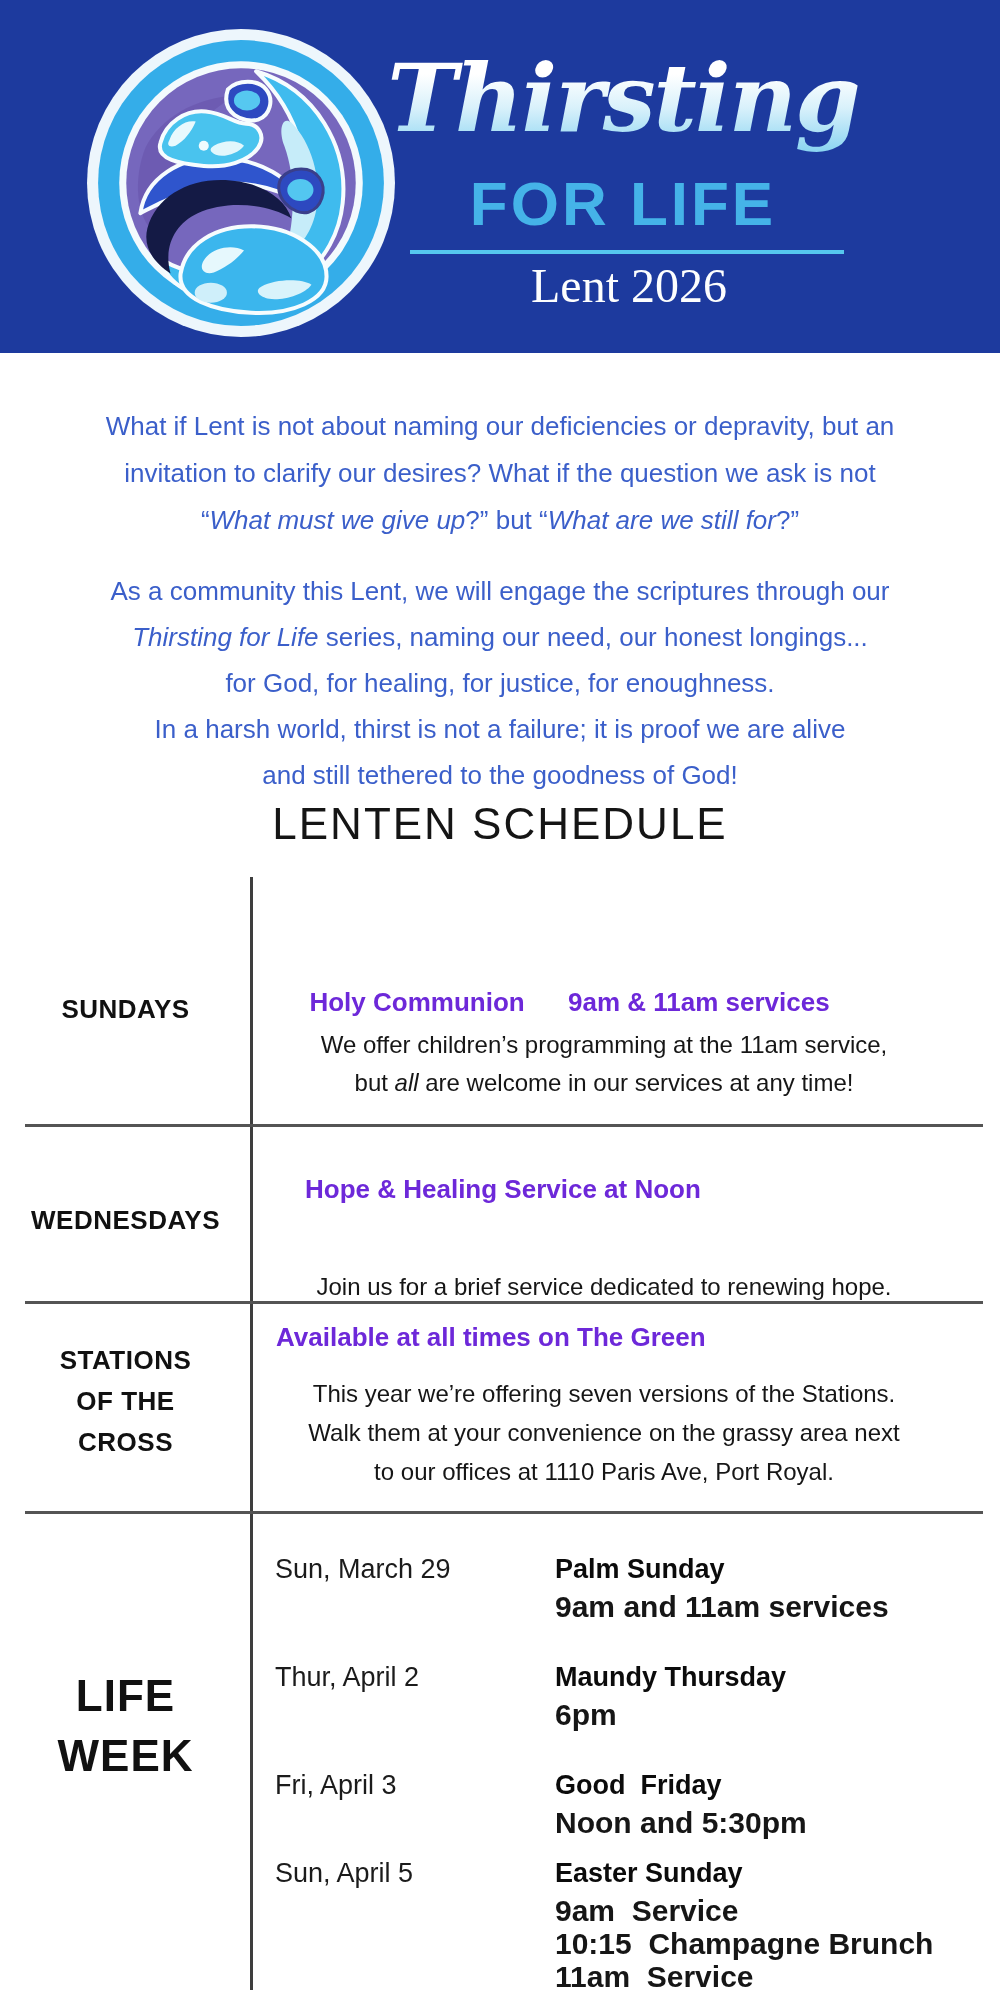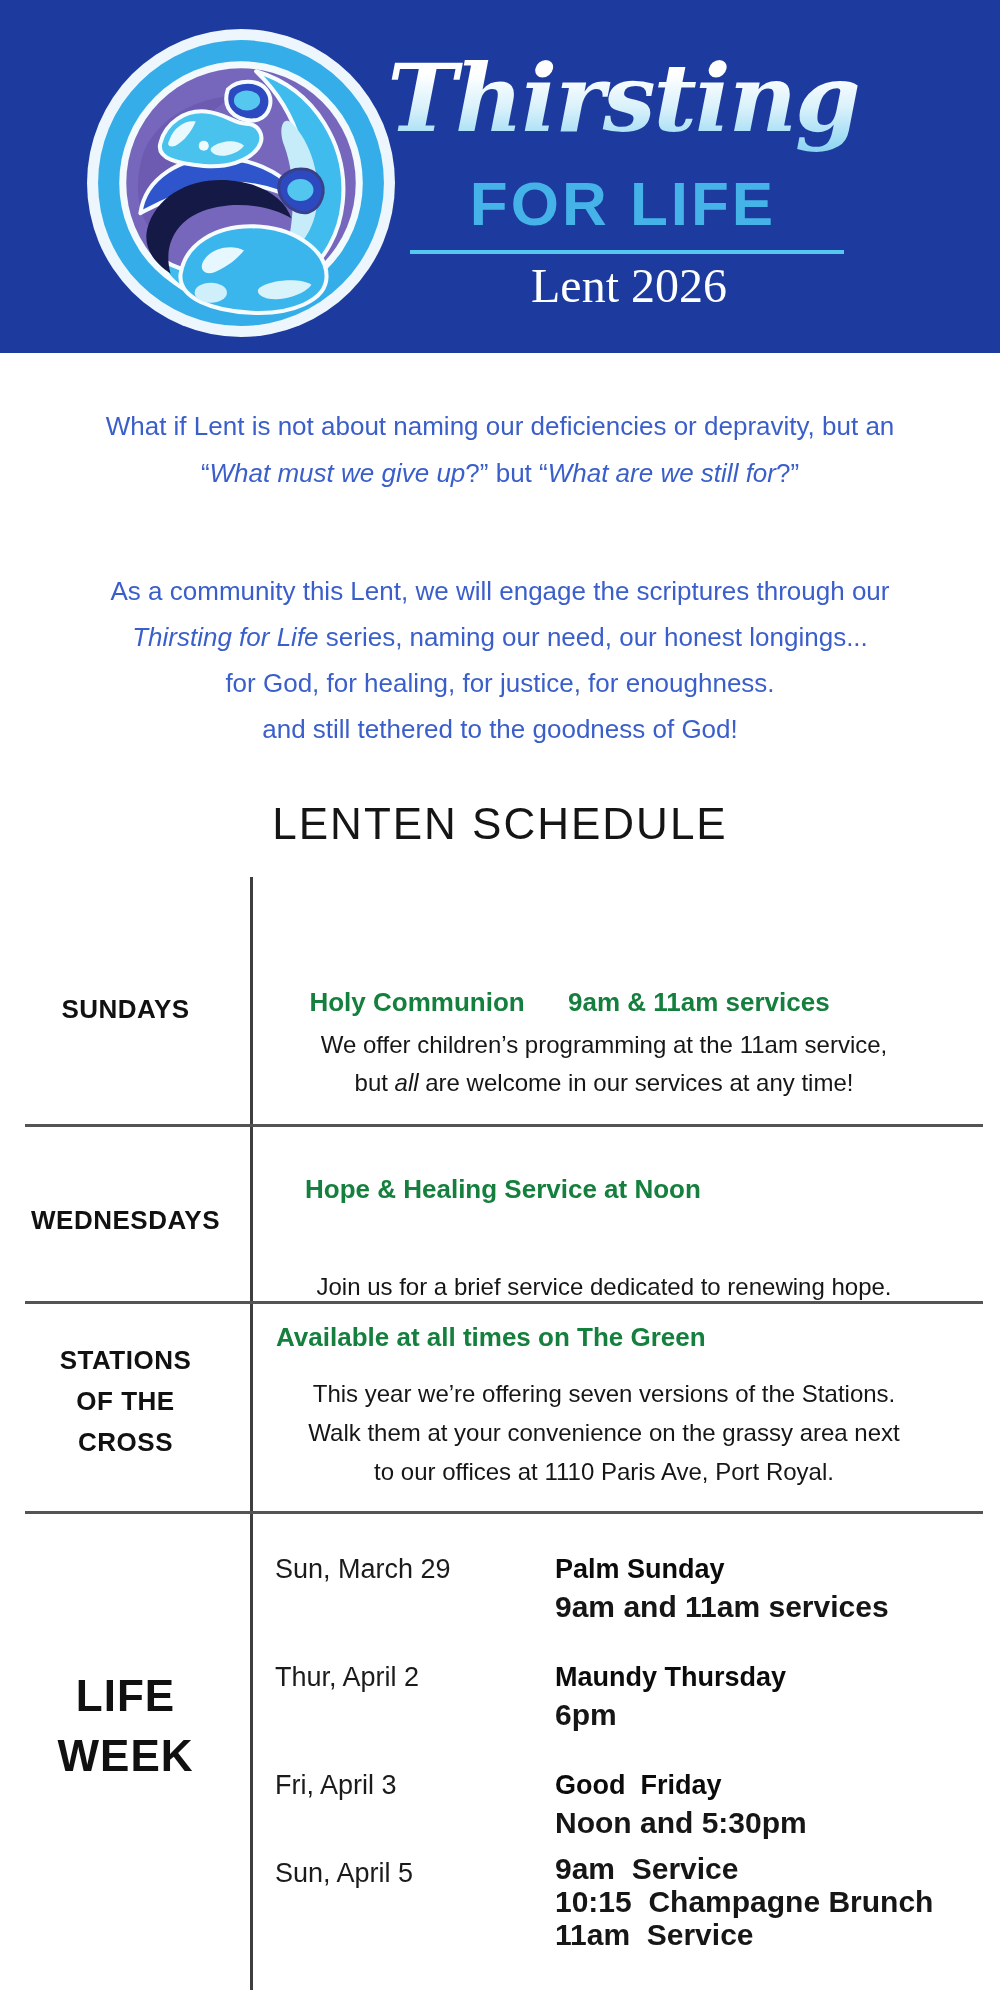--- a/index.html
+++ b/index.html
@@ -54,21 +54,21 @@
     font-size:44px; line-height:48px; font-weight:400; letter-spacing:2px;
   }
   .vline { position:absolute; left:250px; top:877px; width:3px; height:1113px; background:#3e3e3e; }
   .hline { position:absolute; left:25px; width:958px; height:3px; background:#545454; }
 
   .row-label {
     position:absolute; left:0; width:251px; text-align:center;
     font-weight:bold; font-size:26px; color:#111; letter-spacing:0.5px;
   }
   .bold-line {
-    position:absolute; font-weight:bold; font-size:26px; color:#15803d;
+    position:absolute; font-weight:bold; font-size:26px; color:#6d28d9;
     white-space:pre-wrap;
   }
   .cell-para {
     position:absolute; left:250px; width:708px; text-align:center;
     font-size:24px; color:#161616;
   }
   .cell-para .line { line-height:38px; }
   .stations-para .line { line-height:39px; }
 
   .hw-label { line-height:60px; font-size:44px; letter-spacing:1px; }
@@ -120,27 +120,29 @@
   </svg>
 
   <div class="title-script">Thirsting</div>
   <div class="title-caps">FOR LIFE</div>
   <div class="title-rule"></div>
   <div class="title-sub">Lent 2026</div>
 </div>
 
 <div class="intro p1 abs" style="top:383px;">
   <div class="line"><span>What if Lent is not about naming our deficiencies or depravity, but an</span></div>
+  <div class="line"><span>invitation to clarify our desires? What if the question we ask is not</span></div>
   <div class="line"><span>“</span><span class="it">What must we give up</span><span>?” but “</span><span class="it">What are we still for</span><span>?”</span></div>
 </div>
 
 <div class="intro p2 abs" style="top:548px;">
   <div class="line"><span>As a community this Lent, we will engage the scriptures through our</span></div>
   <div class="line"><span class="it">Thirsting for Life</span><span> series, naming our need, our honest longings...</span></div>
   <div class="line"><span>for God, for healing, for justice, for enoughness.</span></div>
+  <div class="line"><span>In a harsh world, thirst is not a failure; it is proof we are alive</span></div>
   <div class="line"><span>and still tethered to the goodness of God!</span></div>
 </div>
 
 <div class="sched-heading">LENTEN SCHEDULE</div>
 
 <div class="vline"></div>
 <div class="hline" style="top:1124px;"></div>
 <div class="hline" style="top:1301px;"></div>
 <div class="hline" style="top:1511px;"></div>
 
@@ -196,17 +198,18 @@
   <div class="ev-date">Fri, April 3</div>
   <div class="ev-info">
     <div class="ev-name">Good  Friday</div>
     <div class="ev-detail">Noon and 5:30pm</div>
   </div>
 </div>
 
 <div class="event" style="top:1852px;">
   <div class="ev-date">Sun, April 5</div>
   <div class="ev-info">
+    <div class="ev-name">Easter Sunday</div>
     <div class="ev-detail">9am  Service</div>
     <div class="ev-detail">10:15  Champagne Brunch</div>
     <div class="ev-detail">11am  Service</div>
   </div>
 </div>
 
 </body></html>

